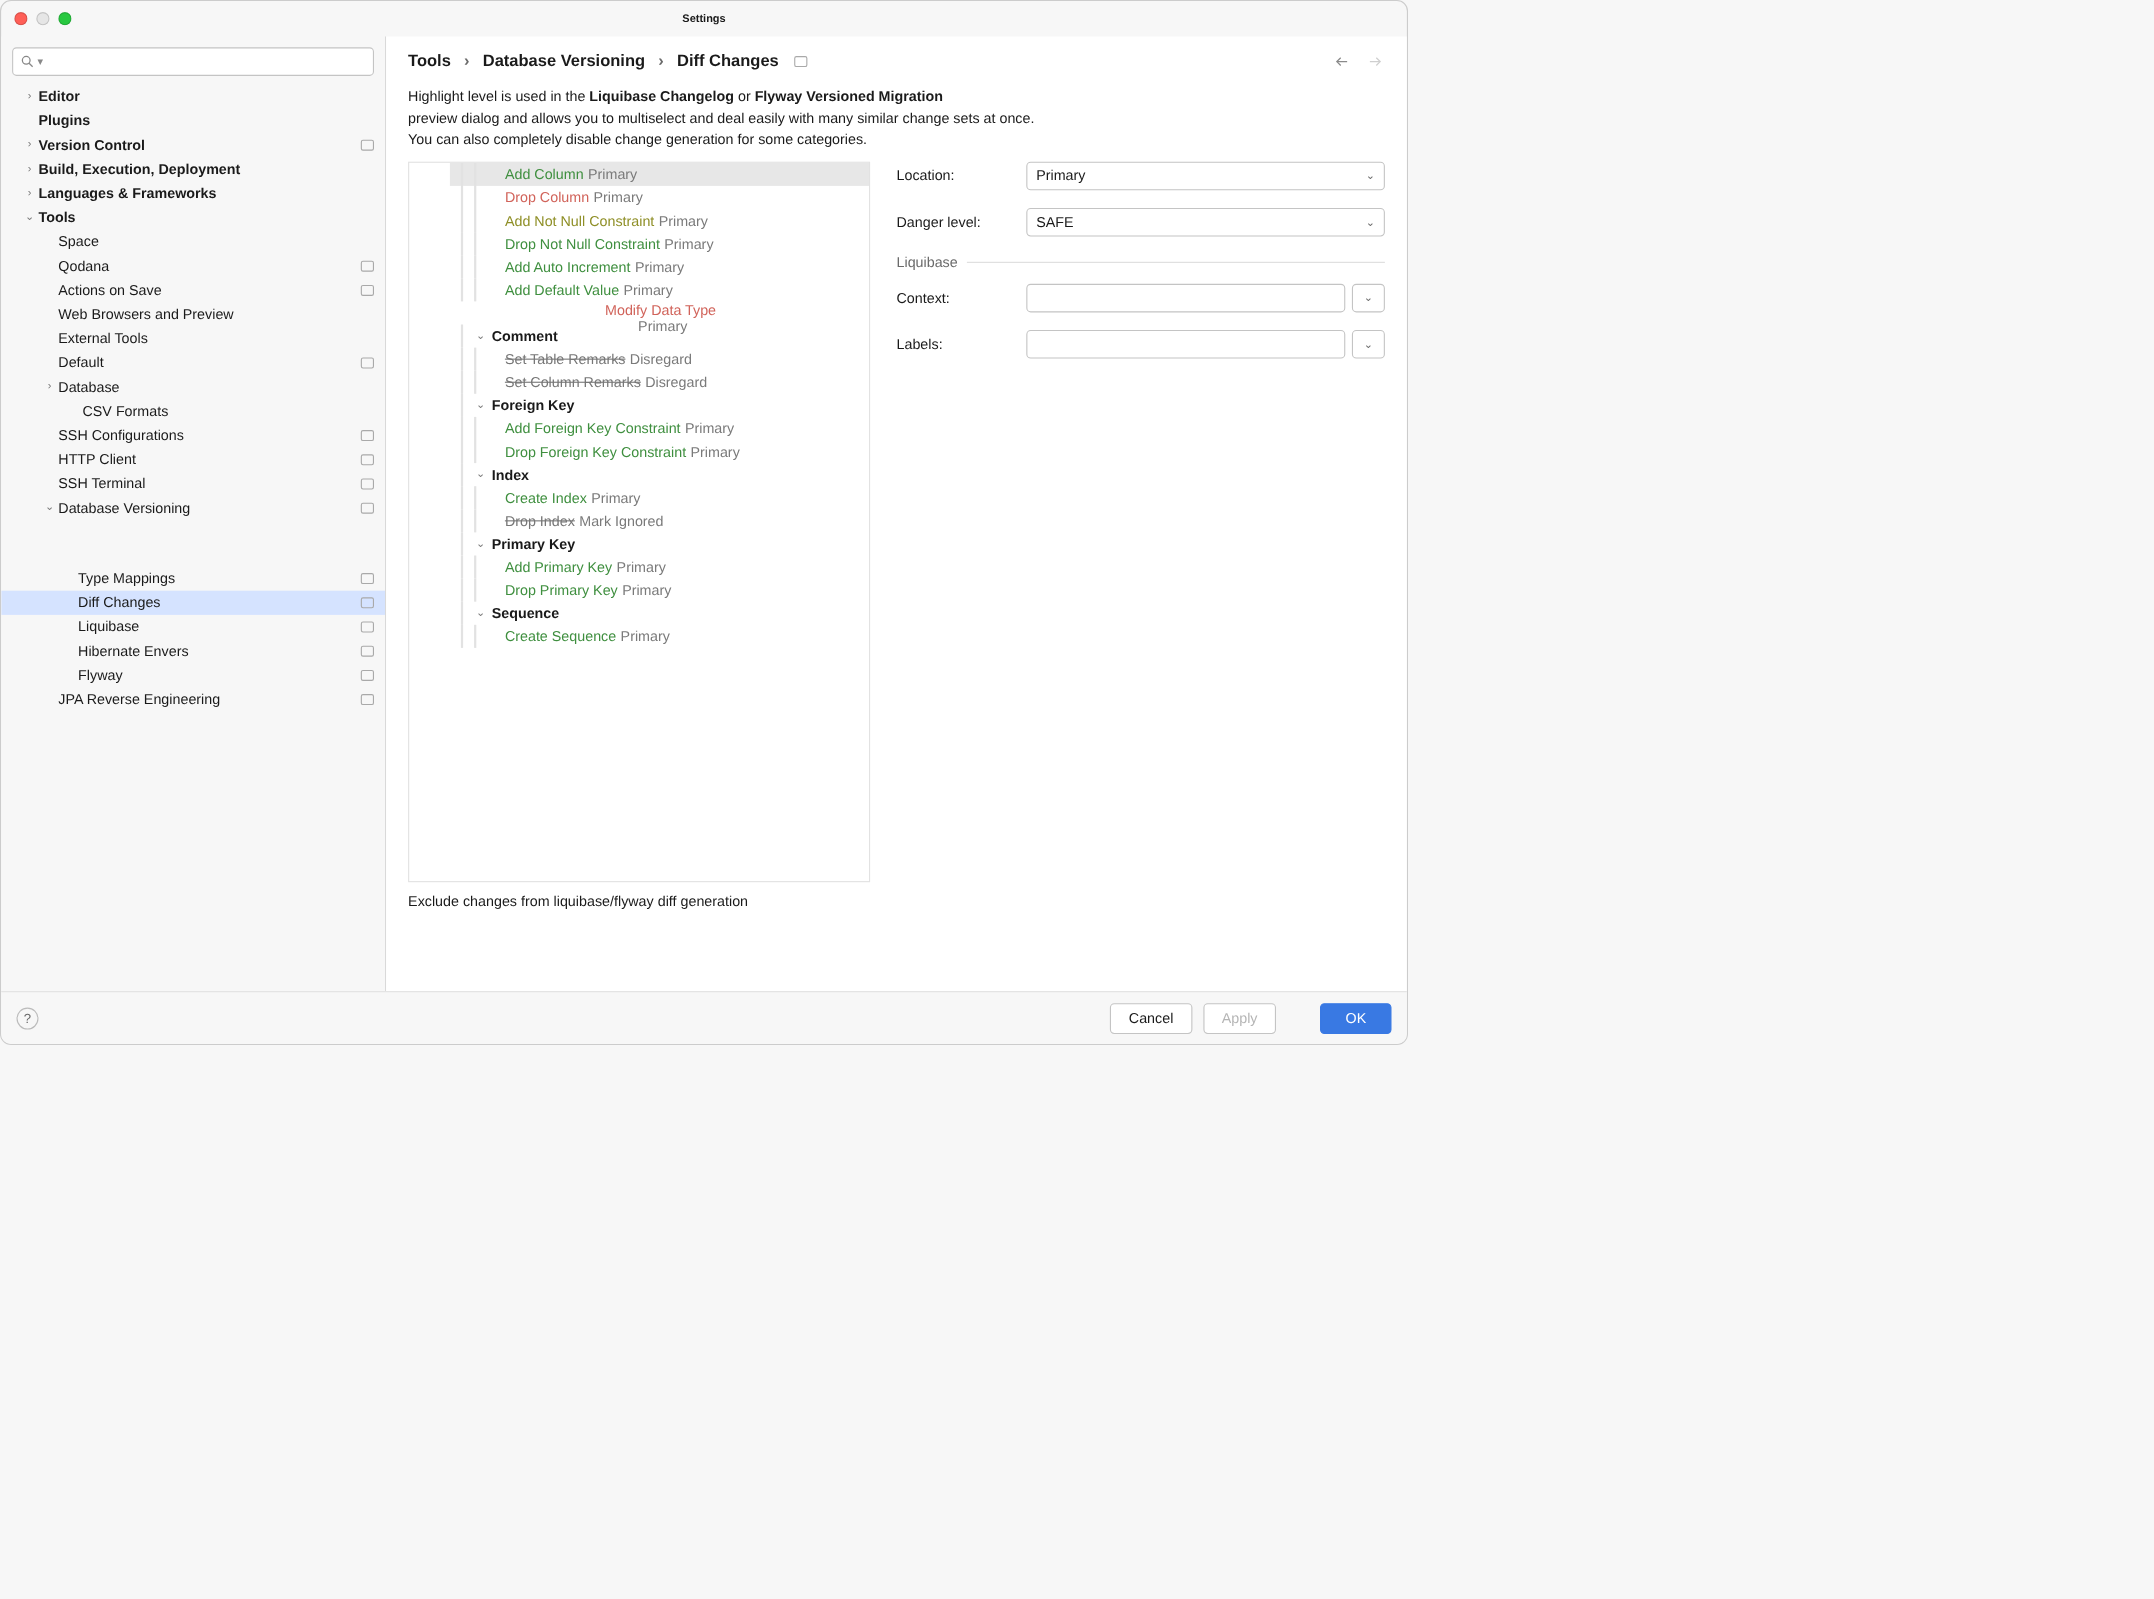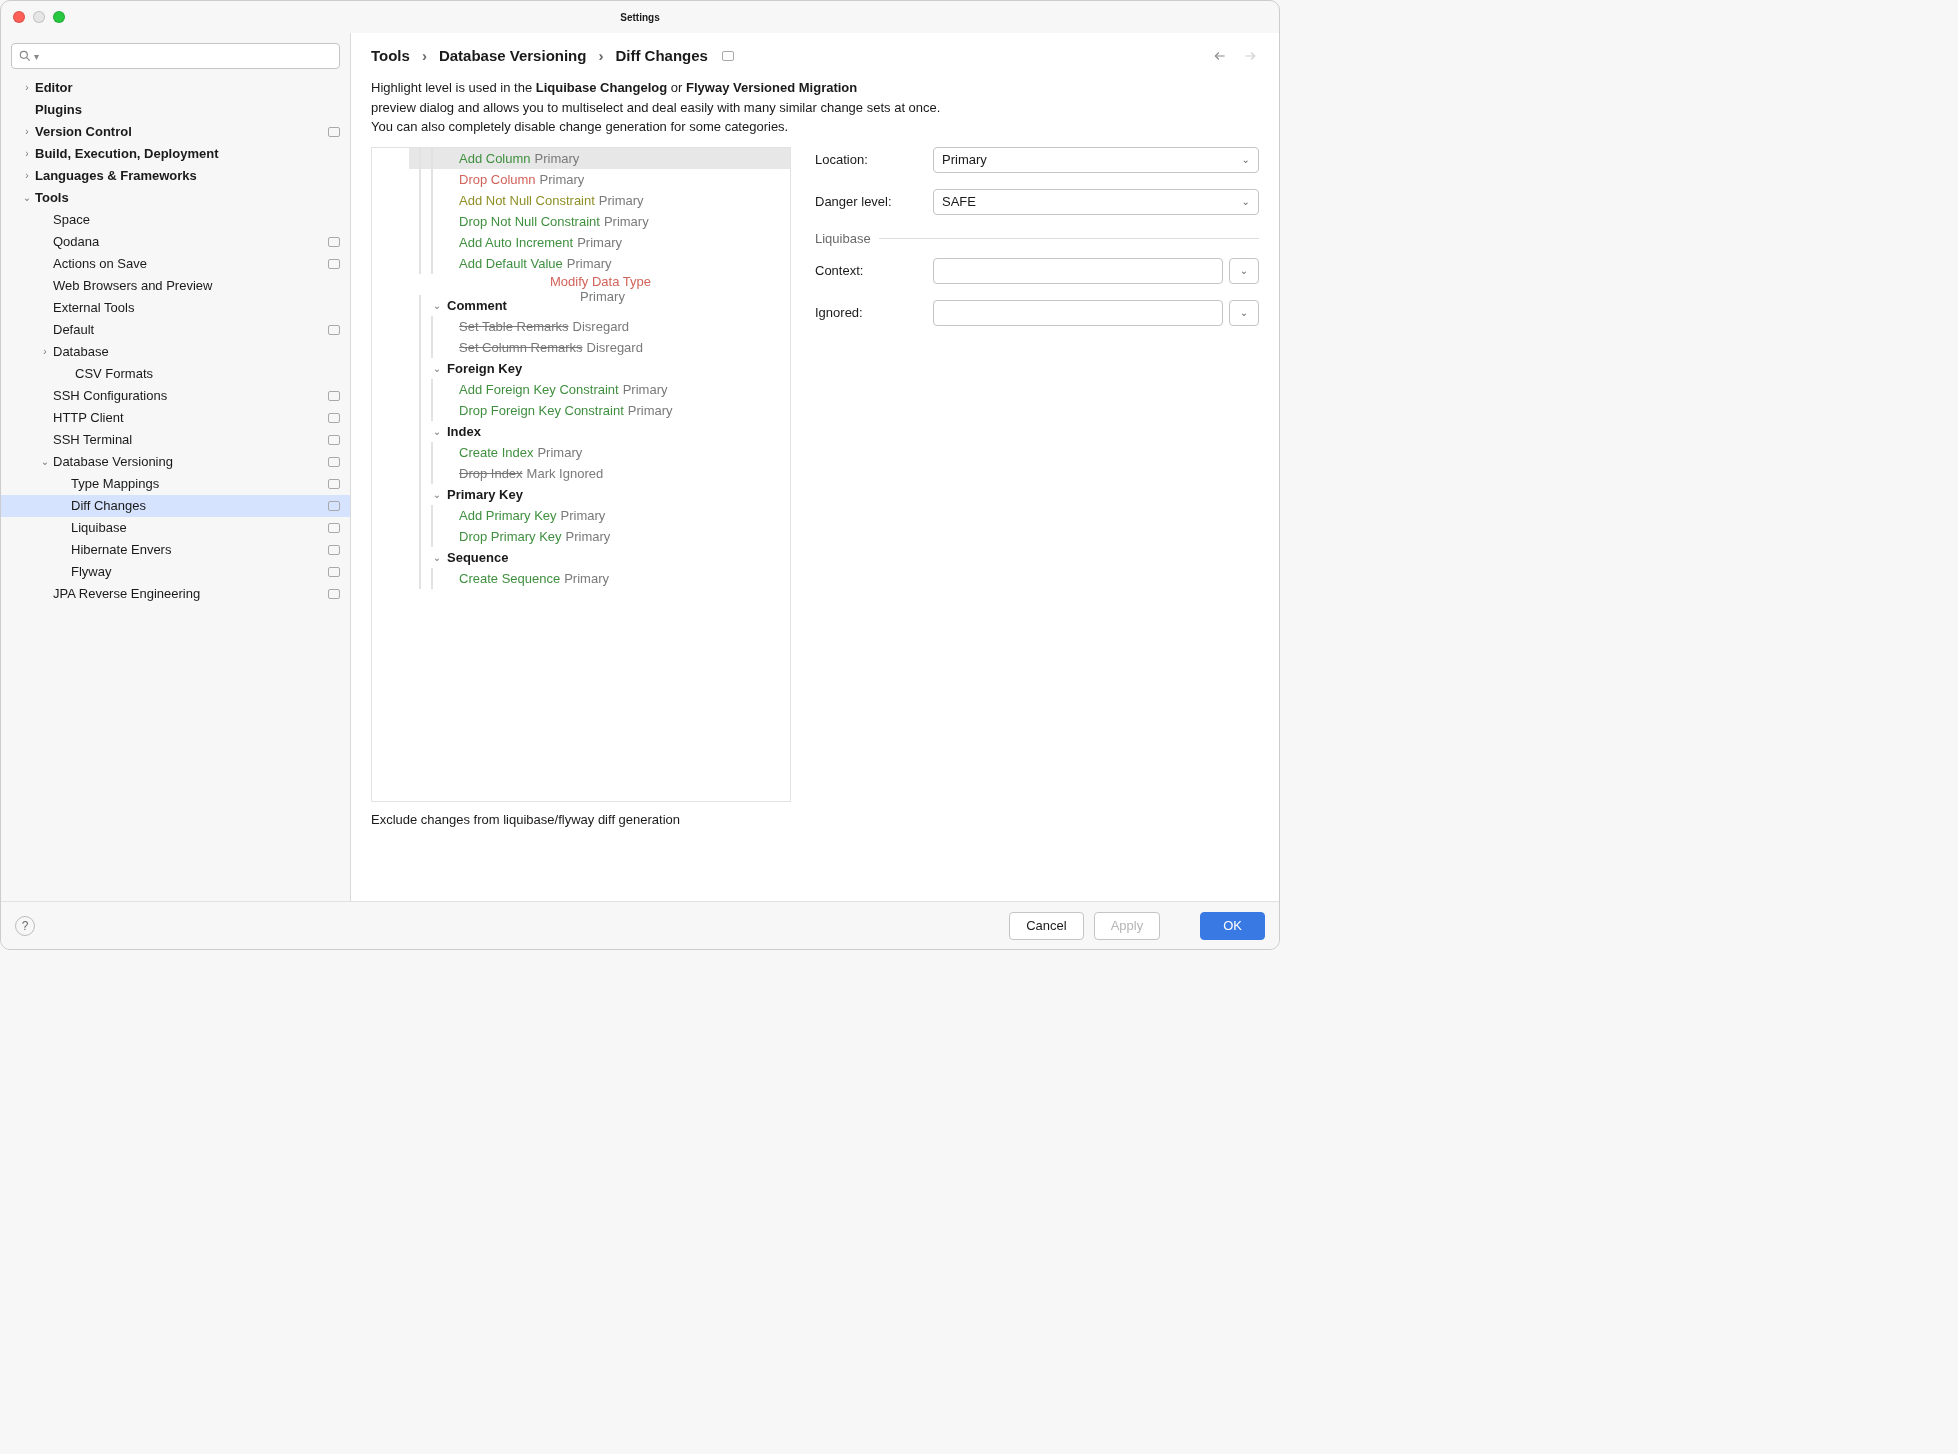--- a/index.html
+++ b/index.html
@@ -276,21 +276,21 @@
         <div class="nav-row" style="padding-left: 38px;">
           <span class="arrow"></span>
           <span class="lbl">SSH Terminal</span>
           <span class="sq"></span>
         </div>
         <div class="nav-row" style="padding-left: 38px;">
           <span class="arrow">⌄</span>
           <span class="lbl">Database Versioning</span>
           <span class="sq"></span>
         </div>
-        <div class="nav-row" style="padding-left: 56px;">
+        <div class="nav-row" style="padding-left: 56px; margin-top: 42px;">
           <span class="arrow"></span>
           <span class="lbl">Type Mappings</span>
           <span class="sq"></span>
         </div>
         <div class="nav-row selected" style="padding-left: 56px;">
           <span class="arrow"></span>
           <span class="lbl">Diff Changes</span>
           <span class="sq"></span>
         </div>
         <div class="nav-row" style="padding-left: 56px;">
@@ -508,21 +508,21 @@
             <span class="rule"></span>
           </div>
           <div class="frow">
             <label>Context:</label>
             <input class="fieldinput" type="text" value="" style="">
             <div class="smallbtn">
                 <span>⌄</span>
               </div>
           </div>
           <div class="frow">
-            <label>Ignored:</label>
+            <label>Labels:</label>
             <input class="fieldinput" type="text" value="" style="">
             <div class="smallbtn">
                 <span>⌄</span>
               </div>
           </div>
         </div>
       </div>
 
       <div class="exclude">Exclude changes from liquibase/flyway diff generation</div>
     </div>

